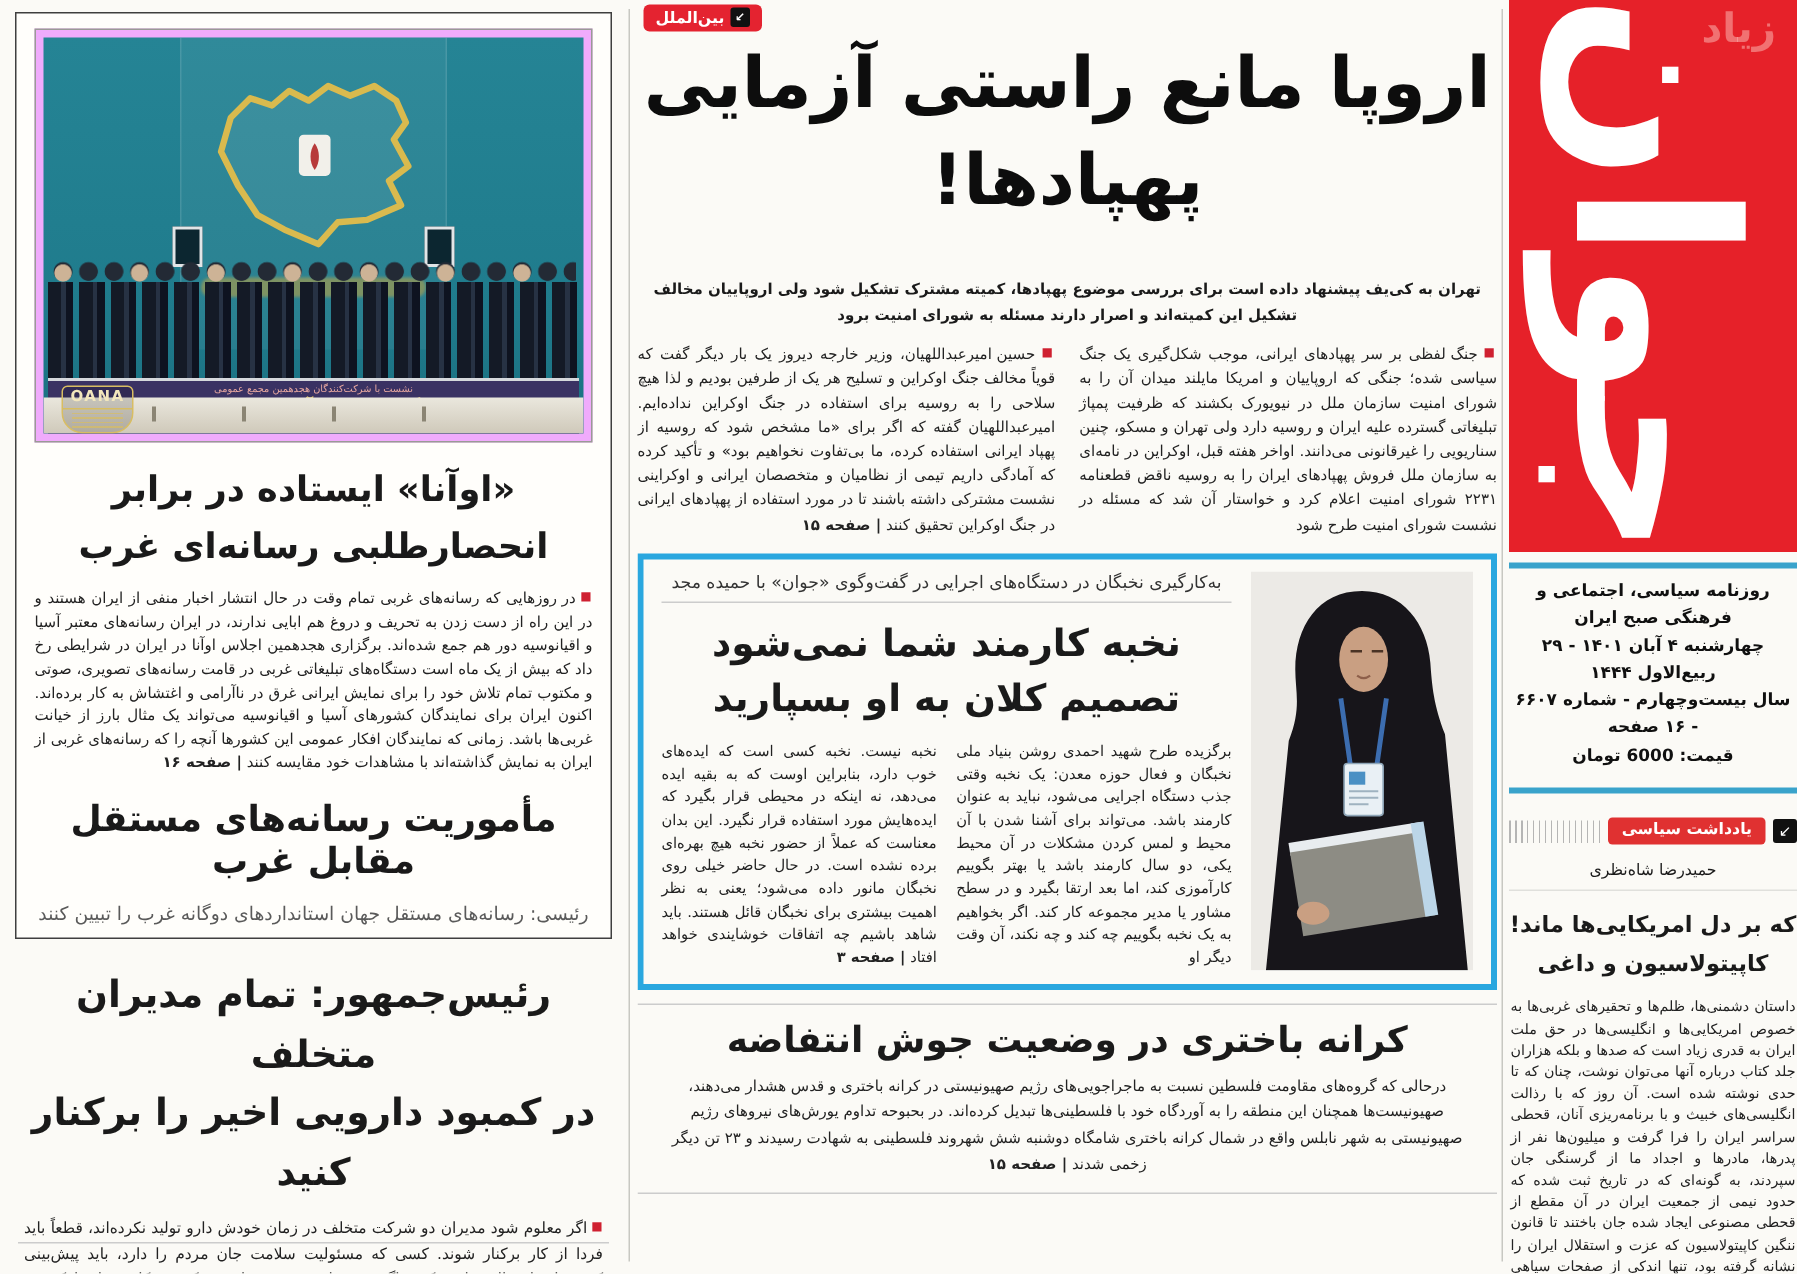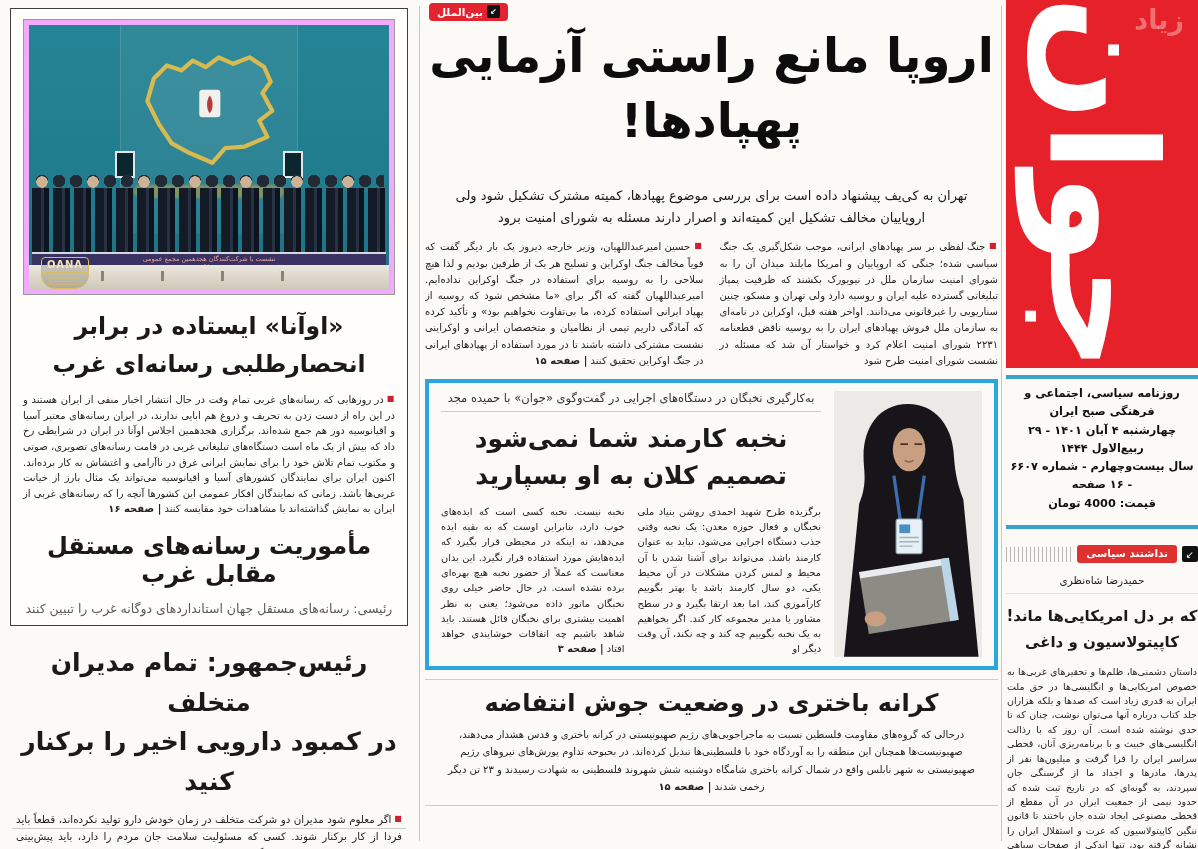--- a/index.html
+++ b/index.html
@@ -35,21 +35,21 @@
   .barcode{flex:1;height:15px;background:repeating-linear-gradient(90deg,#a9a9a9 0 1px,transparent 1px 4px);opacity:.85;}
   .rail-author{text-align:center;font-size:10.5px;padding:5px 0 7px;border-bottom:1px solid #e0e0dc;}
   .rail-title{text-align:center;font-weight:bold;font-size:15px;line-height:1.75;margin:9px 0 8px;}
   .rail-body{font-size:9.5px;line-height:1.52;text-align:justify;padding:0 1px;color:#222;}
 
   
   #center-col{position:absolute;top:0;left:425px;width:573px;height:849px;overflow:hidden;}
   .section-badge{position:absolute;top:3px;left:4px;display:flex;align-items:center;gap:4px;background:#e42330;border-radius:4px;padding:2px 8px 3px;color:#fff;font-size:10.5px;font-weight:bold;}
   .section-badge .badge-icon{width:13px;height:13px;font-size:8px;}
   .lead-headline{margin-top:24px;text-align:center;font-weight:bold;font-size:47px;line-height:1.38;color:#0d0d0d;}
-  .lead-subhead{text-align:center;font-weight:normal;font-size:13px;line-height:1.7;margin-top:10px;padding:0 8px;}
+  .lead-subhead{text-align:center;font-weight:bold;font-size:10px;line-height:1.7;margin-top:10px;padding:0 8px;}
   .cols{display:flex;gap:16px;margin-top:10px;}
   .col{flex:1;font-size:10px;line-height:1.62;text-align:justify;color:#222;}
   .interview-box{border:4px solid #2aa7df;margin-top:10px;padding:8px 12px 9px;display:flex;gap:13px;}
   .iv-photo{flex:0 0 148px;}
   .iv-photo svg{display:block;width:148px;height:100%;}
   .iv-content{flex:1;min-width:0;}
   .iv-kicker{text-align:center;font-size:11.5px;color:#333;padding-bottom:6px;border-bottom:1px solid #ccc;margin-bottom:8px;}
   .iv-headline{text-align:center;font-weight:bold;font-size:25px;line-height:1.5;margin-bottom:9px;}
   .iv-cols{display:flex;gap:13px;}
   .iv-cols .col{font-size:9.8px;line-height:1.56;}
@@ -99,27 +99,27 @@
 <aside id="right-rail">
   <div class="logo-block">
     <div class="logo-ghost">زیاد</div>
     <div class="logo-word">جوان</div>
   </div>
   <div class="rail-bar"></div>
   <div class="rail-info">
     <div>روزنامه سیاسی، اجتماعی و فرهنگی صبح ایران</div>
     <div>چهارشنبه ۴ آبان ۱۴۰۱ - ۲۹ ربیع‌الاول ۱۴۴۴</div>
     <div>سال بیست‌وچهارم - شماره ۶۶۰۷ - ۱۶ صفحه</div>
-    <div>قیمت: 4000 تومان</div>
+    <div>قیمت: 6000 تومان</div>
   </div>
   <div class="rail-bar"></div>
 
   <div class="note-header">
     <span class="badge-icon">↙</span>
-    <span class="badge-red">نداشتند سیاسی</span>
+    <span class="badge-red">یادداشت سیاسی</span>
     <span class="barcode"></span>
   </div>
   <div class="rail-author">حمیدرضا شاه‌نظری</div>
   <div class="rail-title">
     <div>که بر دل امریکایی‌ها ماند!</div>
     <div>کاپیتولاسیون و داغی</div>
   </div>
   <p class="rail-body"><span>داستان دشمنی‌ها، ظلم‌ها و تحقیرهای غربی‌ها به خصوص امریکایی‌ها و انگلیسی‌ها در حق ملت ایران به قدری زیاد است که صدها و بلکه هزاران جلد کتاب درباره آنها می‌توان نوشت، چنان که تا حدی نوشته شده است. آن روز که با رذالت انگلیسی‌های خبیث و با برنامه‌ریزی آنان، قحطی سراسر ایران را فرا گرفت و میلیون‌ها نفر از پدرها، مادرها و اجداد ما از گرسنگی جان سپردند، به گونه‌ای که در تاریخ ثبت شده که حدود نیمی از جمعیت ایران در آن مقطع از قحطی مصنوعی ایجاد شده جان باختند تا قانون ننگین کاپیتولاسیون که عزت و استقلال ایران را نشانه گرفته بود، تنها اندکی از صفحات سیاهی است که حاصل عملکرد و اراده این دولت‌ها بر ضد ملت ایران بوده است. امریکایی‌ها با کاپیتولاسیون به دنبال بردگی ملت ایران بودند ولی با مجاهدت‌های امام خمینی (ره) و پدران و مادران ما داغ این آرزو بر دل آنان ماند و آزادی واقعی و عزت ملی به مردم ایران بازگشت. امروز هم اگر هوشیار نباشیم با واژگون‌سازی واقعیت و قلب حقیقت و در لوای آزادی، زن، زندگی، آنچه نصیب ما خواهد شد چیزی جز اسارت، تباهی و ذلت نخواهد بود</span> </p>
 </aside>
 

